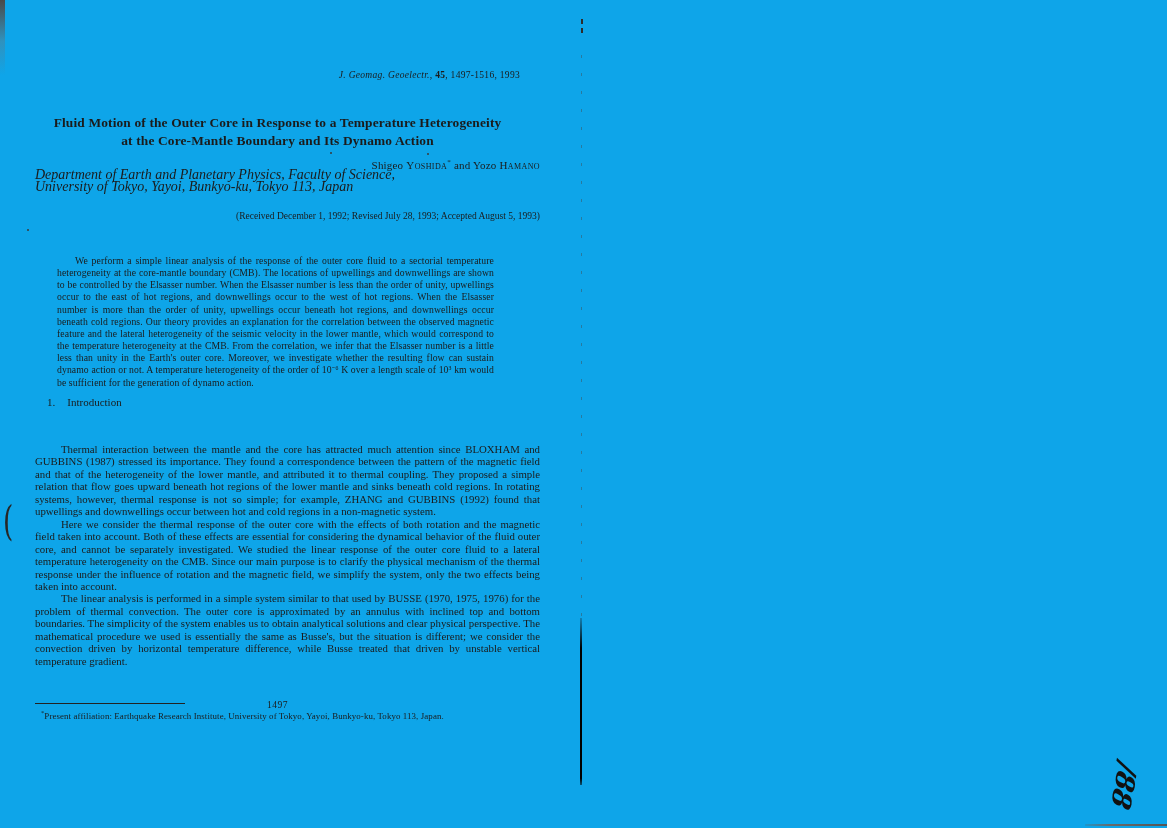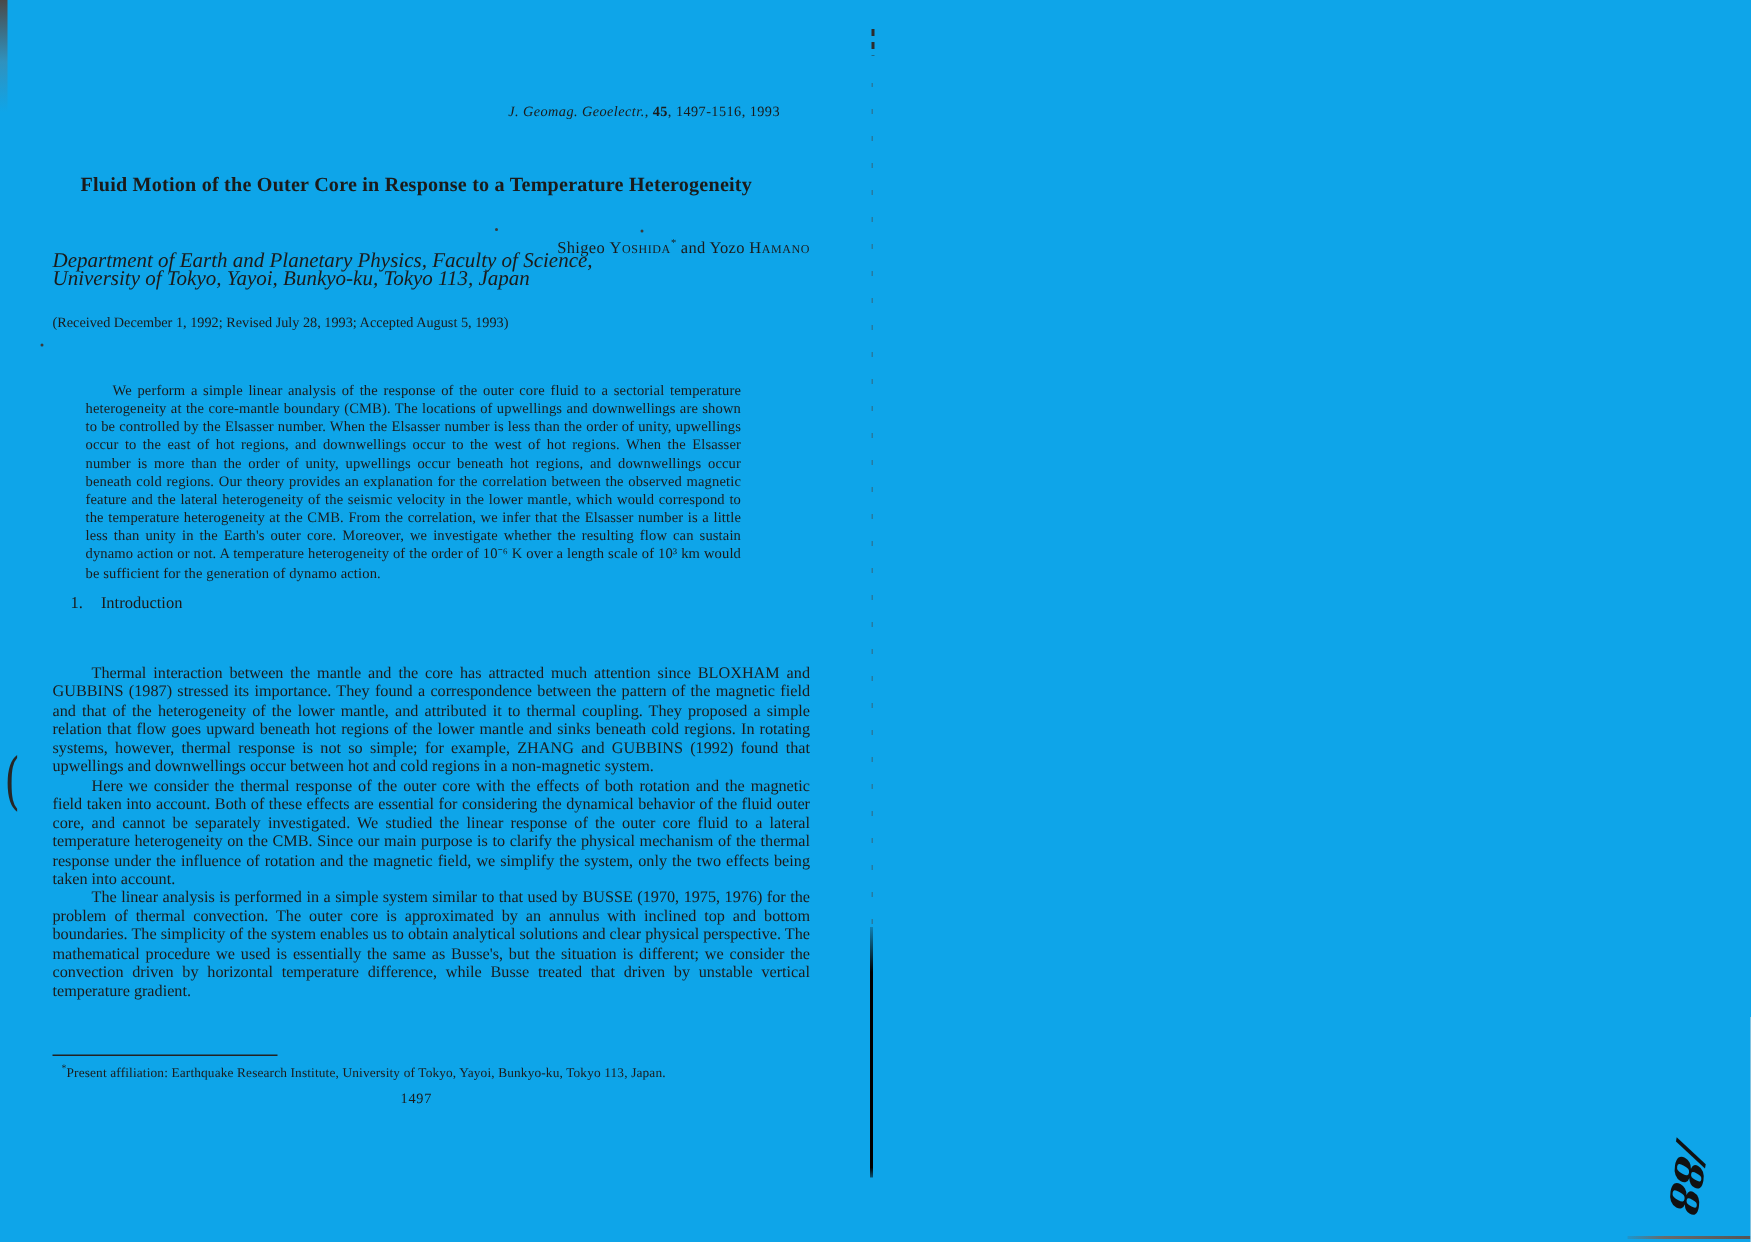--- a/index.html
+++ b/index.html
@@ -40,21 +40,21 @@
 
   .affiliation {
     left: 35px; top: 169px; width: 505px;
     text-align: left;
     font-style: italic;
     font-size: 14px; line-height: 12px;
   }
 
   .history-line {
     left: 35px; top: 211px; width: 505px;
-    text-align: left;
+    text-align: right;
     font-size: 9.5px;
   }
 
   
   .abstract {
     left: 57px; top: 255px; width: 437px;
     font-size: 9.7px; line-height: 12.15px;
     text-align: justify;
     text-indent: 18px;
     letter-spacing: 0.1px;
@@ -78,21 +78,21 @@
   .footnote-rule {
     left: 35px; top: 703px; width: 150px; height: 0;
     border-top: 1.3px solid #222;
   }
   .footnote {
     left: 41px; top: 709px; width: 502px;
     font-size: 8.9px; letter-spacing: 0.1px;
   }
   .footnote sup { font-size: 6.5px; }
   .folio {
-    left: 35px; top: 728px; width: 485px;
+    left: 35px; top: 700px; width: 485px;
     text-align: center;
     font-size: 9.5px; letter-spacing: 0.5px;
   }
 
   
   .fold-dash-top {
     left: 581px; top: 19px; width: 2px; height: 18px;
     background: repeating-linear-gradient(to bottom, #2c2c2c 0 5px, rgba(0,0,0,0) 5px 9px);
   }
   .fold-faint {
@@ -137,20 +137,21 @@
 
 <div class="page">
 
   <div class="abs journal-line">
     <span class="jname">J. Geomag. Geoelectr.,</span>
     <span class="jvol">45</span><span>, 1497-1516, 1993</span>
   </div>
 
   <div class="abs paper-title">
     <div>Fluid Motion of the Outer Core in Response to a Temperature Heterogeneity</div>
+    <div>at the Core-Mantle Boundary and Its Dynamo Action</div>
   </div>
 
   <div class="abs authors-line">
     <span>Shigeo</span>
     <span class="sc">Yoshida</span><sup>*</sup>
     <span>and</span>
     <span>Yozo</span>
     <span class="sc">Hamano</span>
   </div>
 

